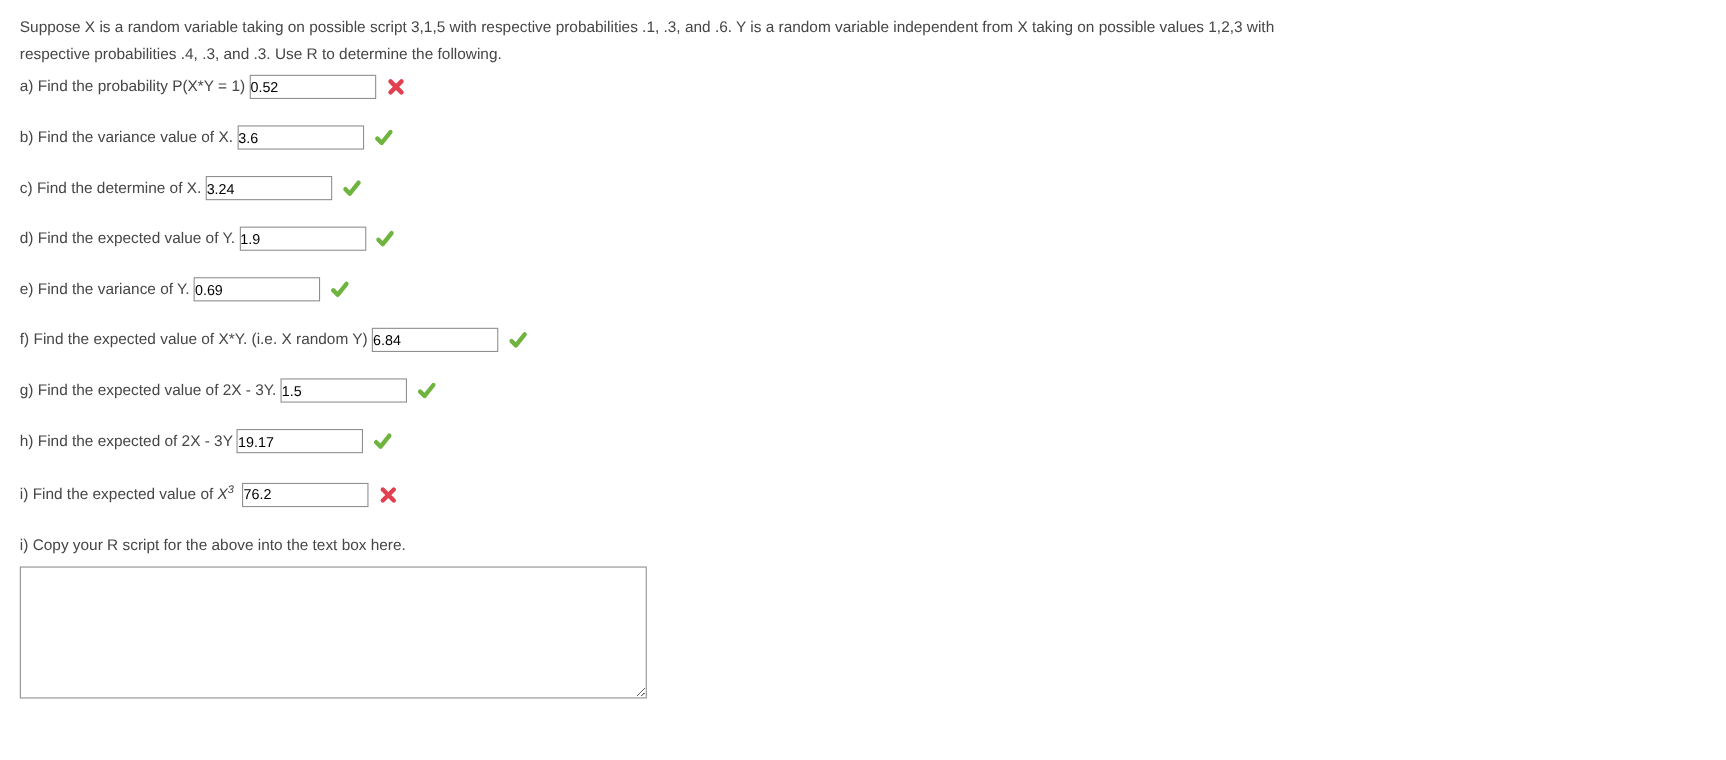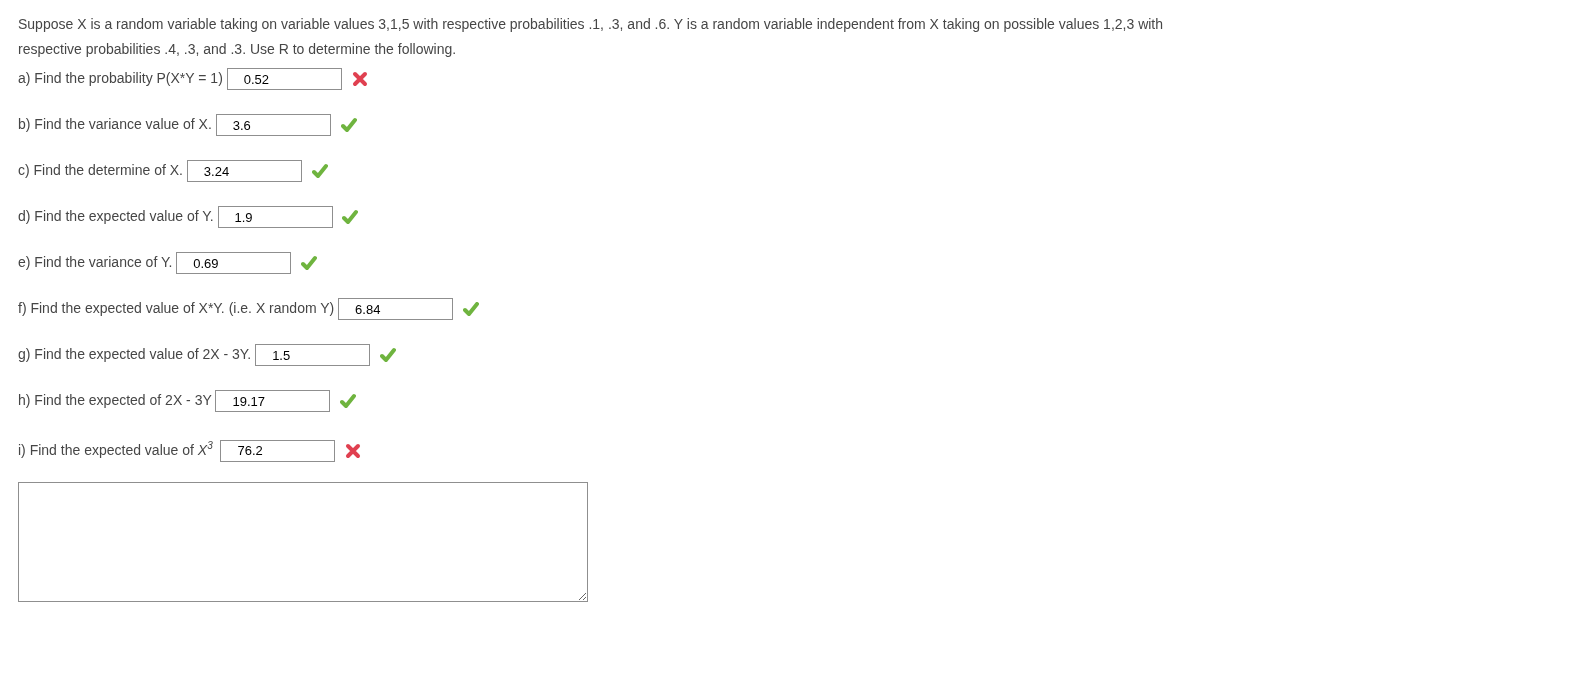--- a/index.html
+++ b/index.html
@@ -21,21 +21,21 @@
   }
   .question-row.first {
     margin-top: 0;
   }
   input.answer {
     width: 115px;
     height: 22px;
     border: 1px solid #8f8f8f;
     font-family: inherit;
     font-size: 13px;
-    padding: 1px 16px;
+    padding: 1px 0;
     vertical-align: middle;
     box-sizing: border-box;
   }
   .mark {
     display: inline-block;
     vertical-align: middle;
     margin-left: 6px;
   }
   .mark svg {
     width: 16px;
@@ -58,21 +58,21 @@
     font-size: 13px;
     padding: 4px;
     resize: both;
     display: block;
     margin-top: 6px;
   }
 </style>
 </head>
 <body>
 
-<div class="intro">Suppose X is a random variable taking on variable values 3,1,5 with respective probabilities .1, .3, and .6. Y is a random variable independent from X taking on possible values 1,2,3 with</div>
+<div class="intro">Suppose X is a random variable taking on possible script 3,1,5 with respective probabilities .1, .3, and .6. Y is a random variable independent from X taking on possible values 1,2,3 with</div>
 <div class="intro">respective probabilities .4, .3, and .3. Use R to determine the following.</div>
 
 <div class="question-row first">
   <span>a) Find the probability P(X*Y = 1)</span>
   <input type="text" class="answer" value="0.52" style="">
   <span class="mark">
     <svg viewBox="0 0 16 16">
         <path d="M3 3 L13 13 M13 3 L3 13" stroke="#e04050" stroke-width="4" stroke-linecap="round" fill="none"></path>
       </svg>
   </span>
@@ -152,14 +152,15 @@
   <span>i) Find the expected value of </span><span class="xvar">X</span><span class="sup">3</span>&nbsp;
   <input type="text" class="answer" value="76.2" style="">
   <span class="mark">
     <svg viewBox="0 0 16 16">
         <path d="M3 3 L13 13 M13 3 L3 13" stroke="#e04050" stroke-width="4" stroke-linecap="round" fill="none"></path>
       </svg>
   </span>
 </div>
 
 <div class="question-row">
+  <span>i) Copy your R script for the above into the text box here.</span>
   <textarea class="script-box" style=""></textarea>
 </div>
 
 </body></html>

